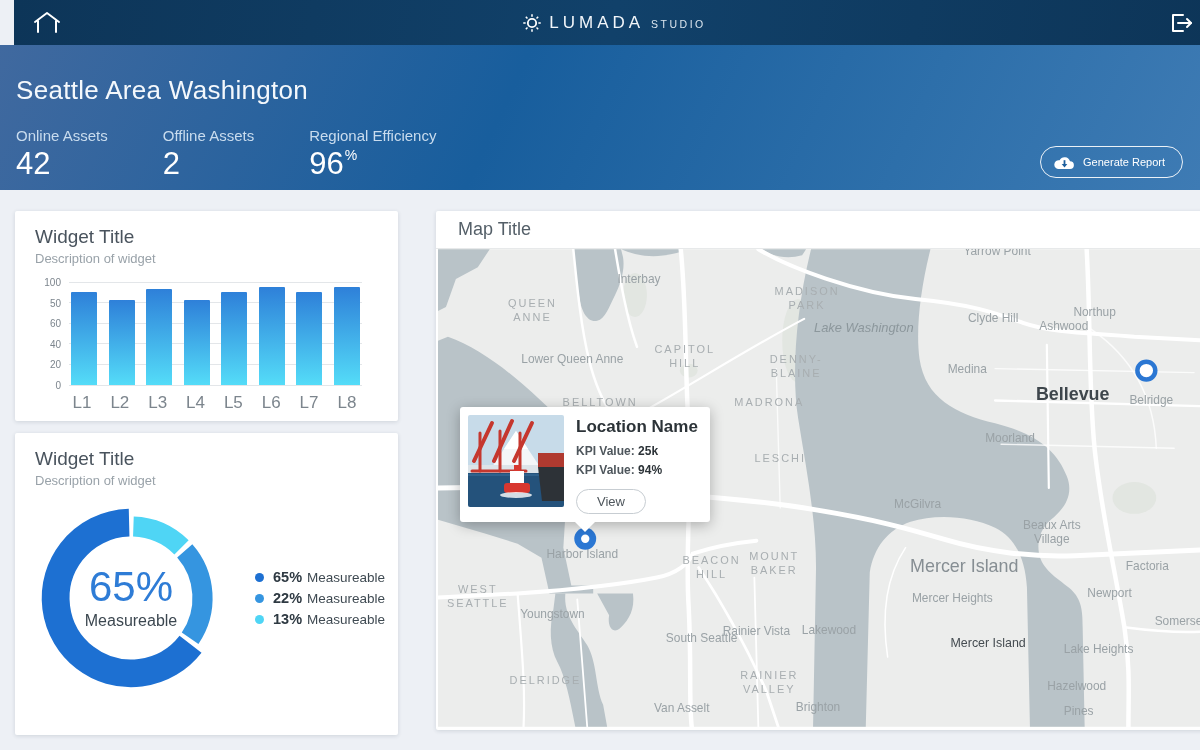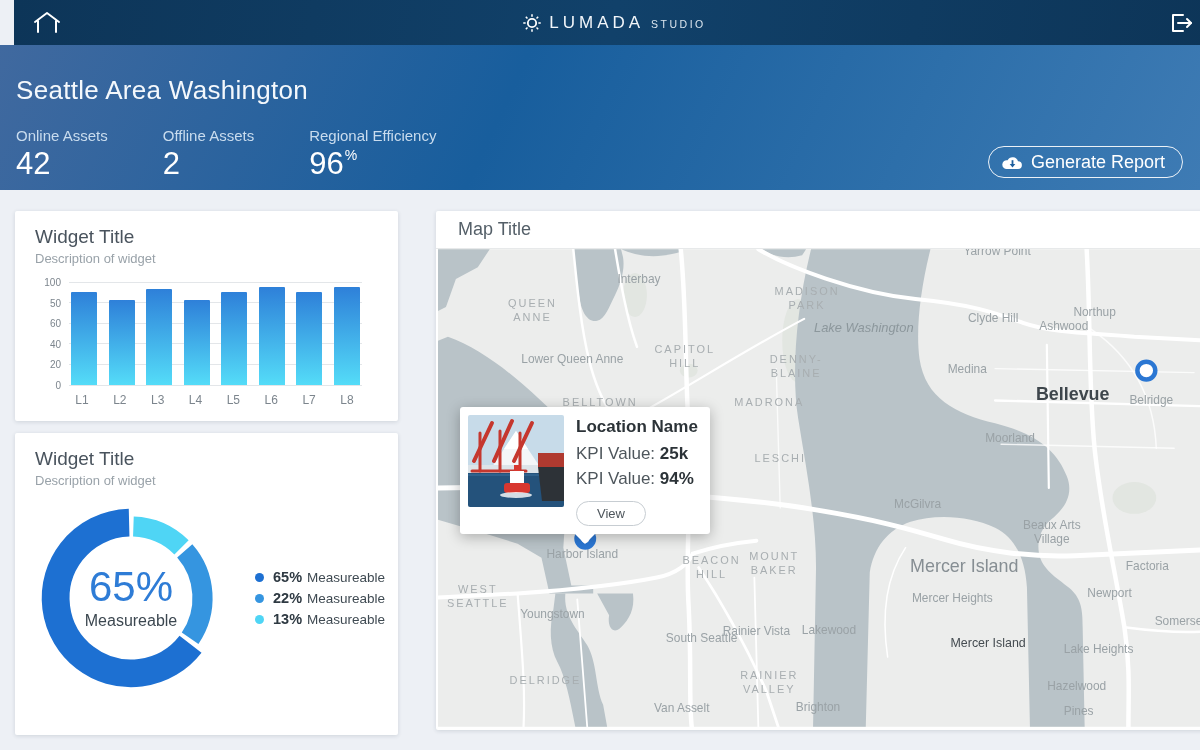--- a/index.html
+++ b/index.html
@@ -22,21 +22,21 @@
   .header { position:absolute; left:0; top:45px; width:1200px; height:145px;
     background:linear-gradient(115deg,#40699f 0%,#185e9d 42%,#2d6faa 75%,#3e7bb4 100%); }
   .page-title { position:absolute; left:16px; top:30px; font-size:26px; font-weight:400;
     color:#f4f8fc; letter-spacing:.3px; }
   .stats { position:absolute; left:16px; top:82px; display:flex; gap:55px; }
   .stat .stat-label { font-size:15px; color:#c9dcee; margin-bottom:2px; }
   .stat .stat-value { font-size:31px; font-weight:300; color:#ffffff; }
   .stat .stat-value sup { font-size:14px; vertical-align:14px; margin-left:1px; }
   .report-btn { position:absolute; right:17px; bottom:12px; height:32px; padding:0 17px 0 13px;
     border:1px solid rgba(255,255,255,.9); border-radius:16px; background:transparent;
-    display:flex; align-items:center; gap:8px; color:#fff; font-size:18px; cursor:pointer;
+    display:flex; align-items:center; gap:8px; color:#fff; font-size:11px; cursor:pointer;
     font-family:inherit; }
 
   
   .card { position:absolute; background:#fff; border-radius:2px;
     box-shadow:0 1px 4px rgba(24,41,66,.14); }
   .card-head { padding:15px 20px 0 20px; }
   .w-title { font-size:19px; color:#49535d; font-weight:400; }
   .w-desc { font-size:13px; color:#99a2a9; margin-top:3px; }
 
   #card-bar   { left:15px; top:211px; width:383px; height:210px; }
@@ -47,21 +47,21 @@
   .barchart { display:flex; margin:16px 36px 0 22px; }
   .yaxis { width:32px; position:relative; height:103px; }
   .ytick { position:absolute; right:8px; transform:translateY(-50%); font-size:10px; color:#7c858d; }
   .plot { flex:1; position:relative; height:103px; }
   .gridline { position:absolute; left:0; right:0; height:1px; background:#e3e6e9; }
   .bars { position:absolute; left:2px; right:2px; top:0; bottom:0; display:flex;
     justify-content:space-between; align-items:flex-end; }
   .bar-col { width:26px; display:flex; align-items:flex-end; height:100%; }
   .bar { width:100%; border-radius:1px 1px 0 0; }
   .xlabels { display:flex; justify-content:space-between; margin:8px 38px 0 54px; }
-  .xlabel { width:26px; text-align:center; font-size:12px; color:#7c858d; }
+  .xlabel { width:26px; text-align:center; font-size:17px; color:#7c858d; }
 
   
   .donut-row { display:flex; align-items:center; margin:14px 0 0 20px; }
   .donut-wrap { position:relative; width:192px; height:192px; }
   .donut-center { position:absolute; left:0; top:0; width:192px; height:192px;
     display:flex; flex-direction:column; align-items:center; justify-content:center; }
   .donut-value { font-size:42px; color:#2e7cd6; font-weight:400; line-height:1; }
   .donut-label { font-size:16px; color:#3c4750; margin-top:4px; }
   .legend { margin-left:28px; }
   .legend-item { display:flex; align-items:center; margin:5px 0; }
@@ -83,21 +83,21 @@
   .lbl-dark { font-size:12.5px; fill:#454c51; }
 
   
   .map-popup { position:absolute; left:22px; top:158px; width:250px; background:#fff;
     border-radius:3px; box-shadow:0 3px 14px rgba(0,0,0,.28); padding:8px; display:flex; gap:12px; }
   .map-popup:after { content:""; position:absolute; top:100%; left:115px;
     border:10px solid transparent; border-top-color:#fff; }
   .popup-photo { width:96px; height:92px; border-radius:2px; overflow:hidden; flex:none; }
   .popup-body { flex:1; padding-top:2px; }
   .popup-title { font-size:17px; font-weight:bold; color:#2c3338; margin-bottom:7px; }
-  .popup-kpi { font-size:17px; color:#4e565c; margin:5px 0; }
+  .popup-kpi { font-size:12px; color:#4e565c; margin:5px 0;font-weight:bold; }
   .popup-kpi b { color:#2c3338; }
   .popup-view { margin-top:7px; width:70px; height:25px; border:1px solid #c7cdd2; border-radius:13px;
     background:#fff; font-size:13px; color:#4e565c; cursor:pointer; font-family:inherit; }
 </style>
 </head>
 <body>
 
 <div class="topbar">
   <div class="home-btn">
     <svg width="34" height="28" viewBox="0 0 34 28" fill="none" stroke="#fff" stroke-width="2" stroke-linecap="round" stroke-linejoin="round">

